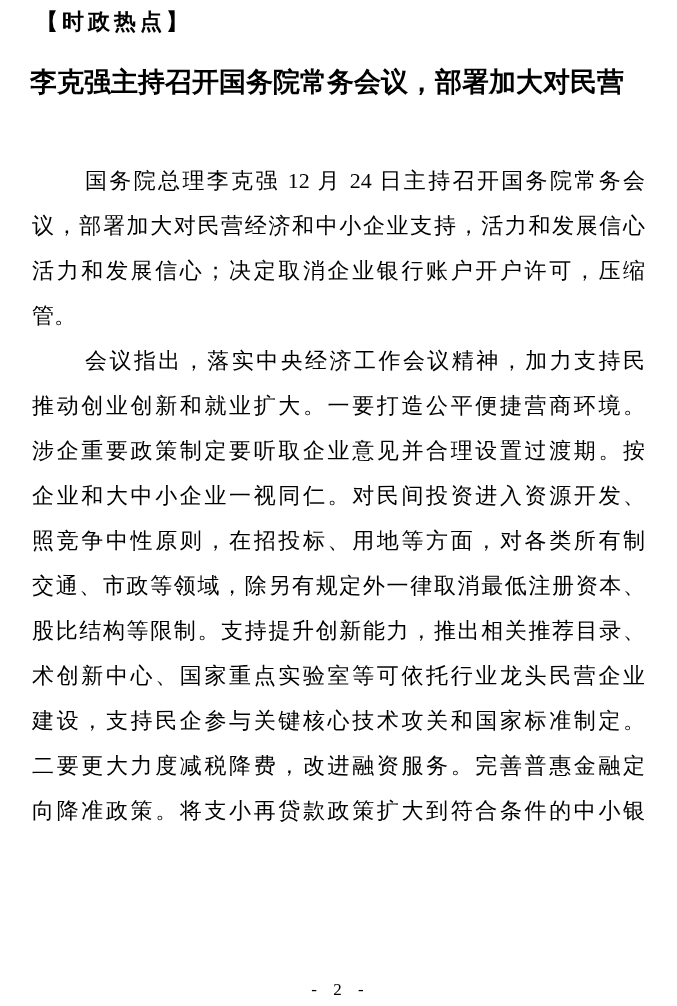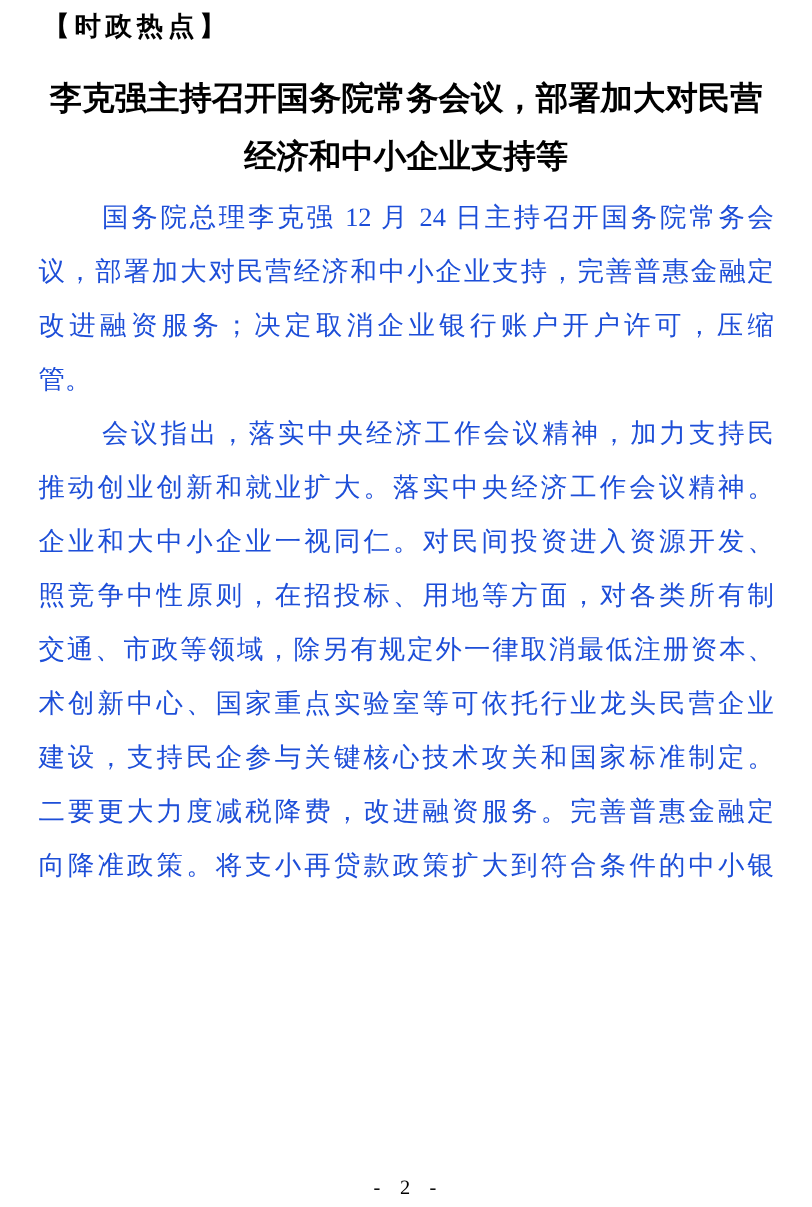--- a/index.html
+++ b/index.html
@@ -24,35 +24,35 @@
     font-size: 22px;
     letter-spacing: 4px;
     color: #000000;
     white-space: nowrap;
   }
   .doc-title {
     position: absolute;
     top: 58px;
     left: 30px;
     right: 30px;
-    text-align: center;
+    text-align: left;
     font-family: "Liberation Serif", "DejaVu Serif", serif;
     font-weight: bold;
     font-size: 27px;
     line-height: 48px;
     color: #000000;
   }
   .doc-body {
     position: absolute;
     top: 158px;
     left: 32px;
     width: 613px;
     font-family: "Liberation Serif", "DejaVu Serif", serif;
     font-size: 22px;
-    color: #1d4ed8;
+    color: #000000;
   }
   .paragraph {
     margin: 0;
     padding: 0;
   }
   .line {
     height: 45px;
     line-height: 45px;
     text-align: justify;
     text-align-last: justify;
@@ -79,38 +79,39 @@
 </style>
 </head>
 <body>
 
 <div class="page">
 
   <div class="doc-header">【时政热点】</div>
 
   <div class="doc-title">
     <div class="title-line">李克强主持召开国务院常务会议，部署加大对民营</div>
-    <div class="title-line">经济和中小企业支持等</div>
   </div>
 
   <div class="doc-body">
 
     <div class="paragraph">
       <div class="line first">国务院总理李克强 12 月 24 日主持召开国务院常务会</div>
-      <div class="line">议，部署加大对民营经济和中小企业支持，完善普惠金融定</div>
-      <div class="line">改进融资服务；决定取消企业银行账户开户许可，压缩</div>
+      <div class="line">议，部署加大对民营经济和中小企业支持，活力和发展信心</div>
+      <div class="line">活力和发展信心；决定取消企业银行账户开户许可，压缩</div>
       <div class="line short">管。</div>
     </div>
 
     <div class="paragraph">
       <div class="line first">会议指出，落实中央经济工作会议精神，加力支持民</div>
-      <div class="line">推动创业创新和就业扩大。落实中央经济工作会议精神。</div>
+      <div class="line">推动创业创新和就业扩大。一要打造公平便捷营商环境。</div>
+      <div class="line">涉企重要政策制定要听取企业意见并合理设置过渡期。按</div>
       <div class="line">企业和大中小企业一视同仁。对民间投资进入资源开发、</div>
       <div class="line">照竞争中性原则，在招投标、用地等方面，对各类所有制</div>
       <div class="line">交通、市政等领域，除另有规定外一律取消最低注册资本、</div>
+      <div class="line">股比结构等限制。支持提升创新能力，推出相关推荐目录、</div>
       <div class="line">术创新中心、国家重点实验室等可依托行业龙头民营企业</div>
       <div class="line">建设，支持民企参与关键核心技术攻关和国家标准制定。</div>
       <div class="line">二要更大力度减税降费，改进融资服务。完善普惠金融定</div>
       <div class="line">向降准政策。将支小再贷款政策扩大到符合条件的中小银</div>
     </div>
 
   </div>
 
   <div class="doc-footer">- 2 -</div>
 

